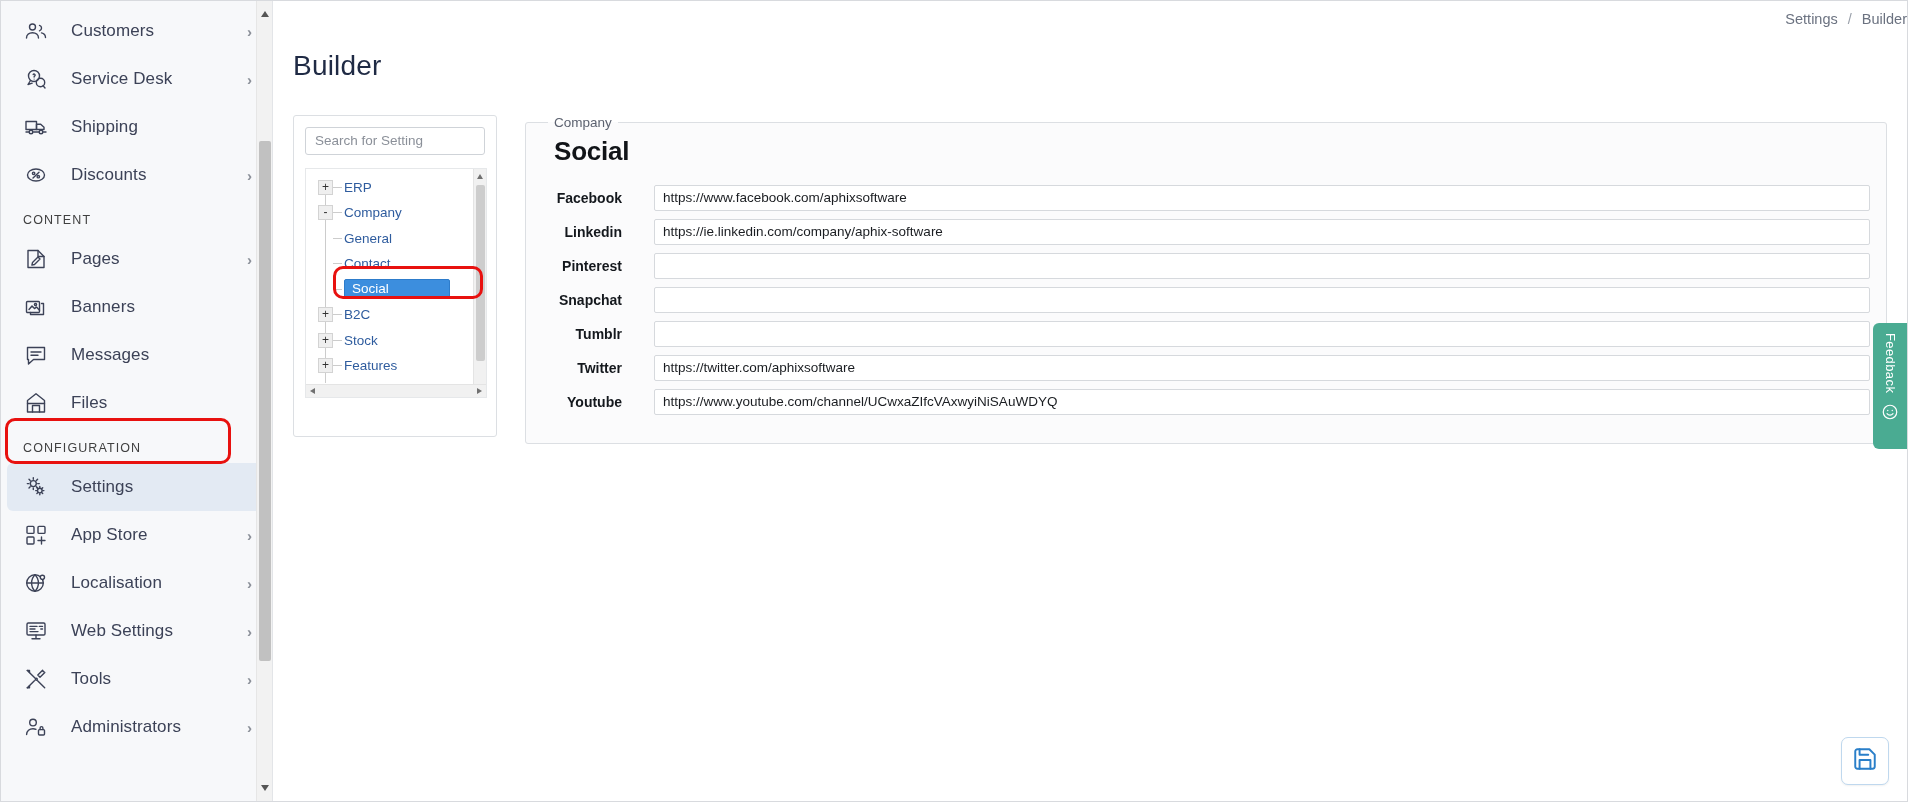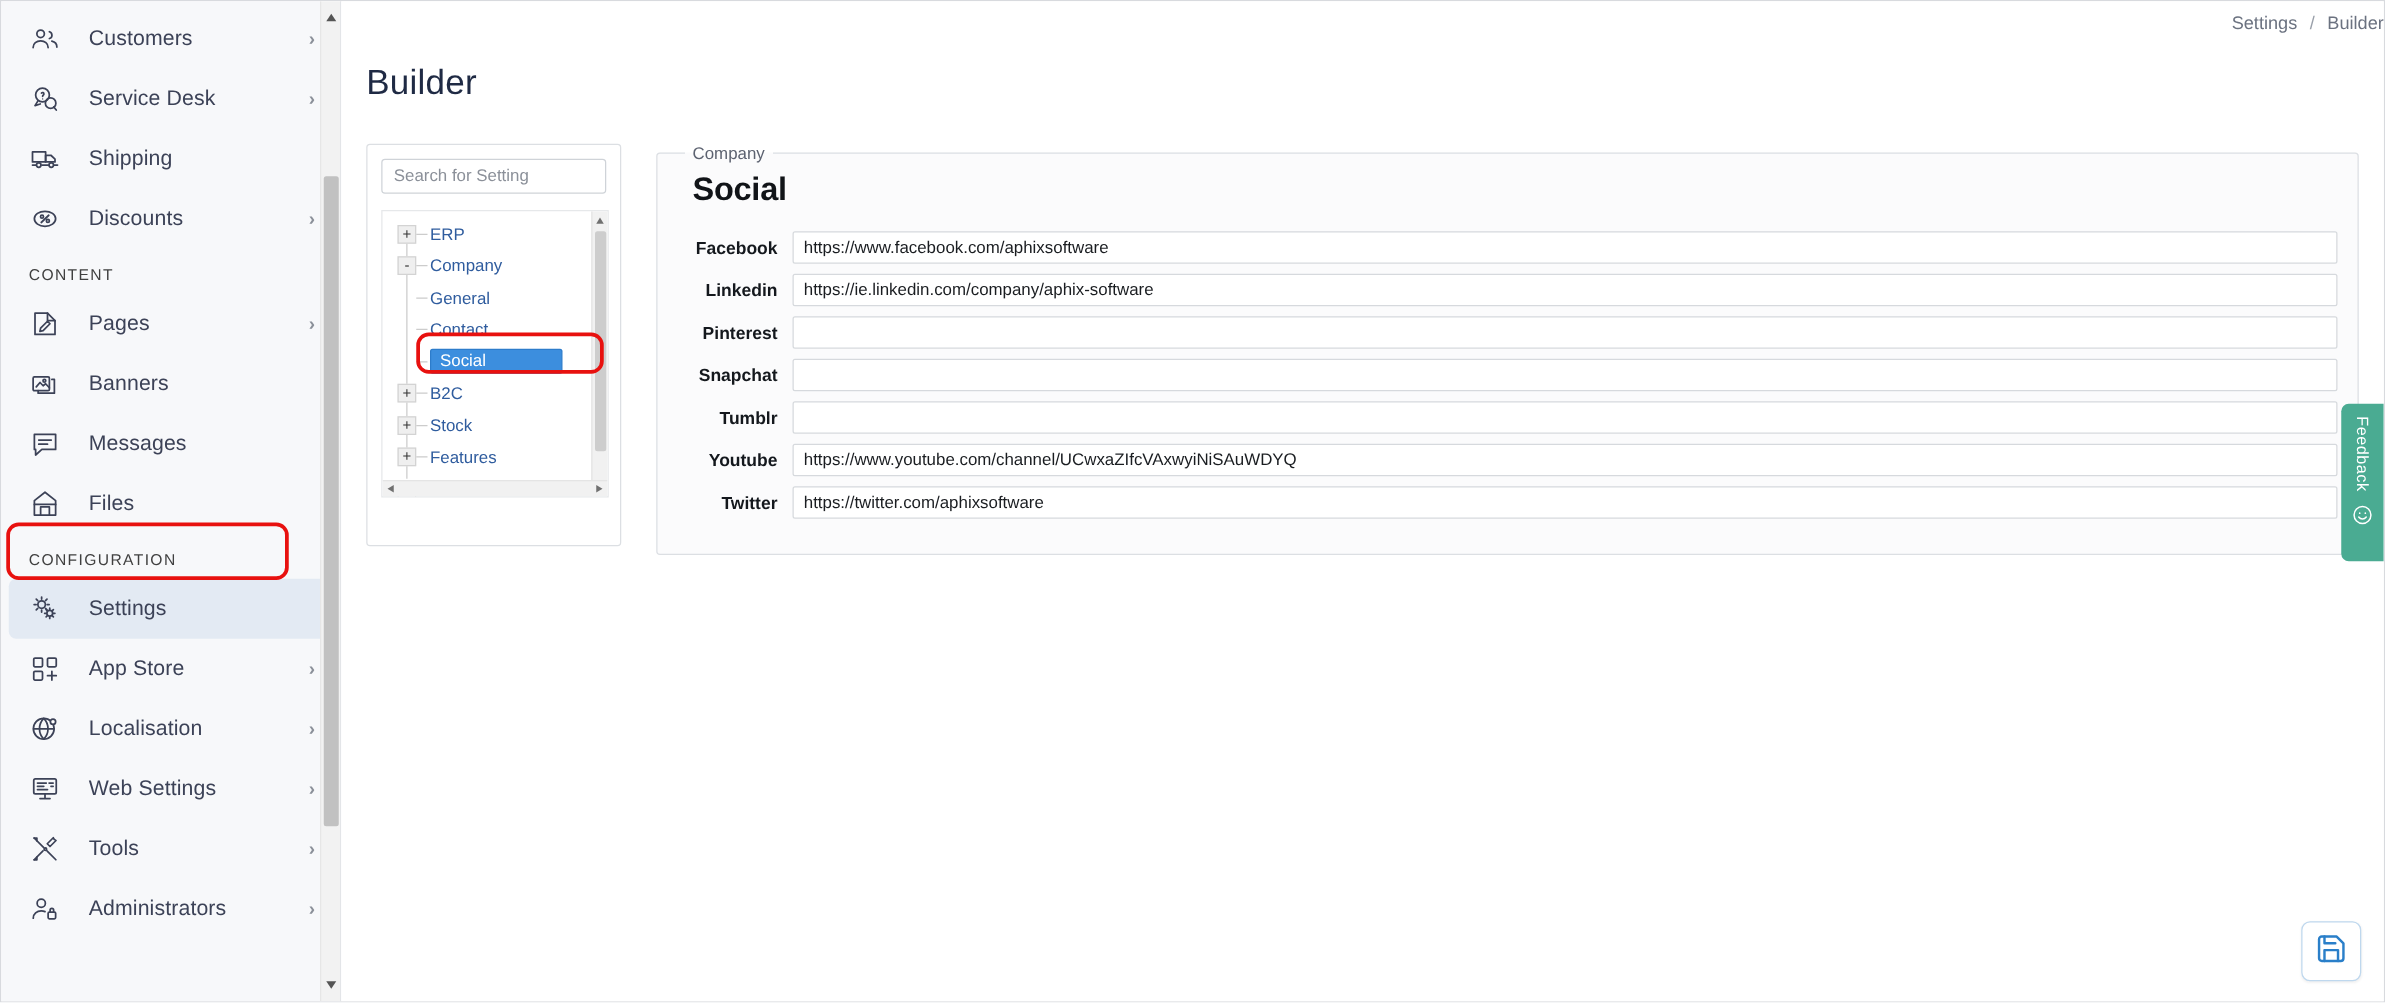--- a/index.html
+++ b/index.html
@@ -278,20 +278,21 @@
     font-size: 26px;
     color: #111418;
     font-weight: 700;
     margin: 0 0 18px 12px;
     letter-spacing: -.2px;
   }
   .frow {
     display: flex;
     align-items: center;
     margin-bottom: 8px;
+    gap: 20px;
   }
   .frow .flabel {
     width: 78px;
     min-width: 78px;
     text-align: right;
     font-size: 14px;
     color: #14181d;
     font-weight: 700;
     padding-right: 12px;
     white-space: nowrap;
@@ -632,26 +633,26 @@
               </div>
               <div class="frow wide">
                 <label class="flabel">Snapchat</label>
                 <input class="finput" type="text" style="">
               </div>
               <div class="frow wide">
                 <label class="flabel">Tumblr</label>
                 <input class="finput" type="text" style="">
               </div>
               <div class="frow wide">
+                <label class="flabel">Twitter</label>
+                <input class="finput" type="text" value="https://twitter.com/aphixsoftware" style="">
+              </div>
+              <div class="frow wide">
                 <label class="flabel">Youtube</label>
                 <input class="finput" type="text" value="https://www.youtube.com/channel/UCwxaZIfcVAxwyiNiSAuWDYQ" style="">
-              </div>
-              <div class="frow wide">
-                <label class="flabel">Twitter</label>
-                <input class="finput" type="text" value="https://twitter.com/aphixsoftware" style="">
               </div>
             </div>
         </fieldset>
       </div>
 
     </div>
 
     <div class="feedback-tab">
       <span class="fb-text">Feedback</span>
       <span class="fb-smiley">

